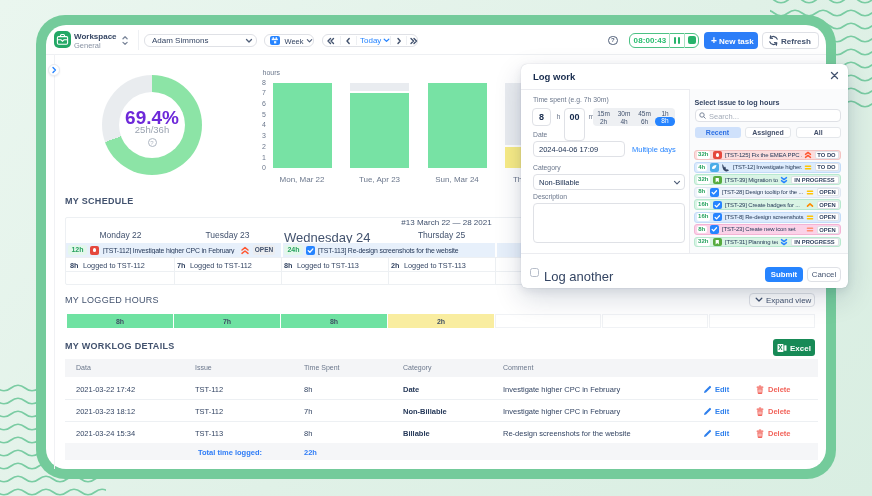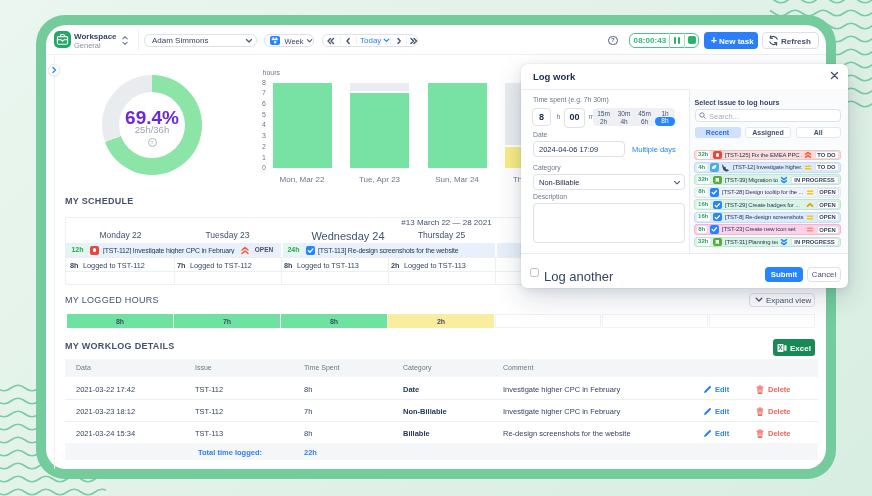--- a/index.html
+++ b/index.html
@@ -138,21 +138,21 @@
 <div class="a" style="left:427.5px;top:82.5px;width:59px;height:85.8px;background:#77e2a4"></div>
 <div class="a" style="left:417.5px;top:175.0px;width:79px;text-align:center;font-size:8px;color:#6b778c">Sun, Mar 24</div>
 <div class="a" style="left:505.0px;top:82.5px;width:59px;height:62.2px;background:#e9ecf0"></div>
 <div class="a" style="left:505.0px;top:146.9px;width:59px;height:21.4px;background:#f8ec86"></div>
 <div class="a" style="left:495.0px;top:175.0px;width:79px;text-align:center;font-size:8px;color:#6b778c">Thu, Mar 25</div>
 <div class="a" style="left:65px;top:196px;font-size:9px;font-weight:bold;color:#42526e;letter-spacing:0.3px">MY SCHEDULE</div>
 <div class="a" style="left:65px;top:217px;width:753px;height:68px;border:1px solid #edf0f3;border-radius:2px"></div>
 <div class="a" style="left:381.5px;top:217.5px;width:130px;text-align:center;font-size:8px;color:#42526e">#13 March 22 — 28 2021</div>
 <div class="a" style="left:65.5px;top:230px;width:110px;text-align:center;font-size:8.5px;color:#42526e">Monday 22</div>
 <div class="a" style="left:172.5px;top:230px;width:110px;text-align:center;font-size:8.5px;color:#42526e">Tuesday 23</div>
-<div class="a" style="left:293px;top:230px;width:110px;text-align:center;font-size:11px;color:#42526e">Wednesday 24</div>
+<div class="a" style="left:284px;top:230px;width:110px;text-align:left;font-size:13px;color:#42526e">Wednesday 24</div>
 <div class="a" style="left:386.5px;top:230px;width:110px;text-align:center;font-size:8.5px;color:#42526e">Thursday 25</div>
 <div class="a" style="left:66px;top:243px;width:751px;height:14px;background:#e7f0fb"></div>
 <div class="a" style="left:281px;top:243px;width:2px;height:14px;background:#fff"></div>
 <div class="a" style="left:495px;top:243px;width:2px;height:14px;background:#fff"></div>
 <div class="a" style="left:68px;top:245px;width:19px;height:10px;background:#e4f7ec;border-radius:2px;text-align:center;font-size:7px;font-weight:bold;line-height:10px;color:#27a35f">12h</div>
 <div class="a" style="left:90px;top:245.5px;width:9px;height:9px;background:#e5483d;border-radius:2px">
     <div style="position:absolute;left:2.7px;top:2.7px;width:3.6px;height:3.6px;background:#fff;border-radius:50%"></div>
   </div>
 <div class="a" style="left:103px;top:246.5px;width:135px;overflow:hidden;white-space:nowrap;font-size:6.9px;letter-spacing:-0.18px;color:#253858">[TST-112] Investigate higher CPC in February</div>
 <svg class="a" style="left:240px;top:245.5px" width="10" height="9" viewBox="0 0 10 9">
@@ -292,21 +292,21 @@
 <div class="a" style="left:533px;top:70.5px;font-size:9.5px;font-weight:bold;color:#172b4d">Log work</div>
 <svg class="a" style="left:830px;top:71px" width="9" height="9" viewBox="0 0 9 9">
     <path d="M1.5 1.5 L7.5 7.5 M7.5 1.5 L1.5 7.5" stroke="#42526e" stroke-width="1.3" stroke-linecap="round"></path>
   </svg>
 <div class="a" style="left:521px;top:88.5px;width:326.5px;height:1px;background:#ebecf0"></div>
 <div class="a" style="left:689px;top:89px;width:158.5px;height:163.5px;background:#fafbfc"></div>
 <div class="a" style="left:689px;top:89px;width:1px;height:163.5px;background:#ebecf0"></div>
 <div class="a" style="left:533px;top:96px;font-size:6.8px;color:#6b778c">Time spent (e.g. 7h 30m)</div>
 <div class="b" style="left:532px;top:107.5px;width:19px;height:18px;border-radius:4px;text-align:center;font-size:9px;line-height:17px;color:#172b4d;font-weight:bold">8</div>
 <div class="a" style="left:556.5px;top:112.5px;font-size:7px;color:#6b778c">h</div>
-<div class="b" style="left:564px;top:107.5px;width:21px;height:20px;border-radius:4px;text-align:center;font-size:9px;line-height:17px;color:#172b4d;font-weight:bold">00</div>
+<div class="b" style="left:564px;top:107.5px;width:21px;height:33px;border-radius:4px;text-align:center;font-size:9px;line-height:17px;color:#172b4d;font-weight:bold">00</div>
 <div class="a" style="left:588.5px;top:112.5px;font-size:7px;color:#6b778c">m</div>
 <div class="a" style="left:593px;top:107.5px;width:82px;height:18.5px;background:#eef0f3;border-radius:4px"></div>
 <div class="a" style="left:593.5px;top:109.5px;width:20px;text-align:center;font-size:6.5px;color:#42526e">15m</div>
 <div class="a" style="left:614.0px;top:109.5px;width:20px;text-align:center;font-size:6.5px;color:#42526e">30m</div>
 <div class="a" style="left:634.5px;top:109.5px;width:20px;text-align:center;font-size:6.5px;color:#42526e">45m</div>
 <div class="a" style="left:655.0px;top:109.5px;width:20px;text-align:center;font-size:6.5px;color:#42526e">1h</div>
 <div class="a" style="left:593.5px;top:117.7px;width:20px;text-align:center;font-size:6.5px;color:#42526e">2h</div>
 <div class="a" style="left:614.0px;top:117.7px;width:20px;text-align:center;font-size:6.5px;color:#42526e">4h</div>
 <div class="a" style="left:634.5px;top:117.7px;width:20px;text-align:center;font-size:6.5px;color:#42526e">6h</div>
 <div class="a" style="left:655.2px;top:117.3px;width:19.5px;height:8.5px;background:#2684ff;border-radius:4.2px;text-align:center;font-size:6.5px;line-height:8.5px;color:#fff">8h</div>

